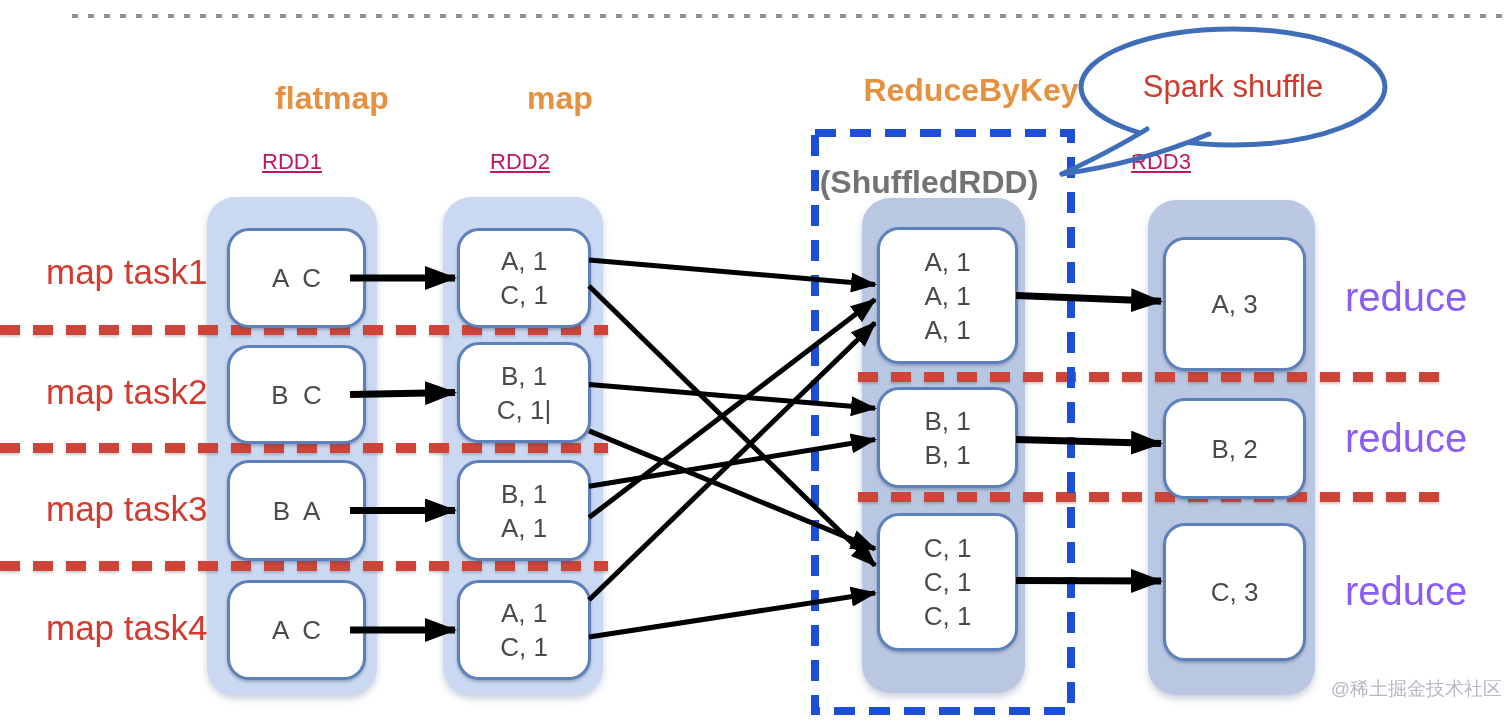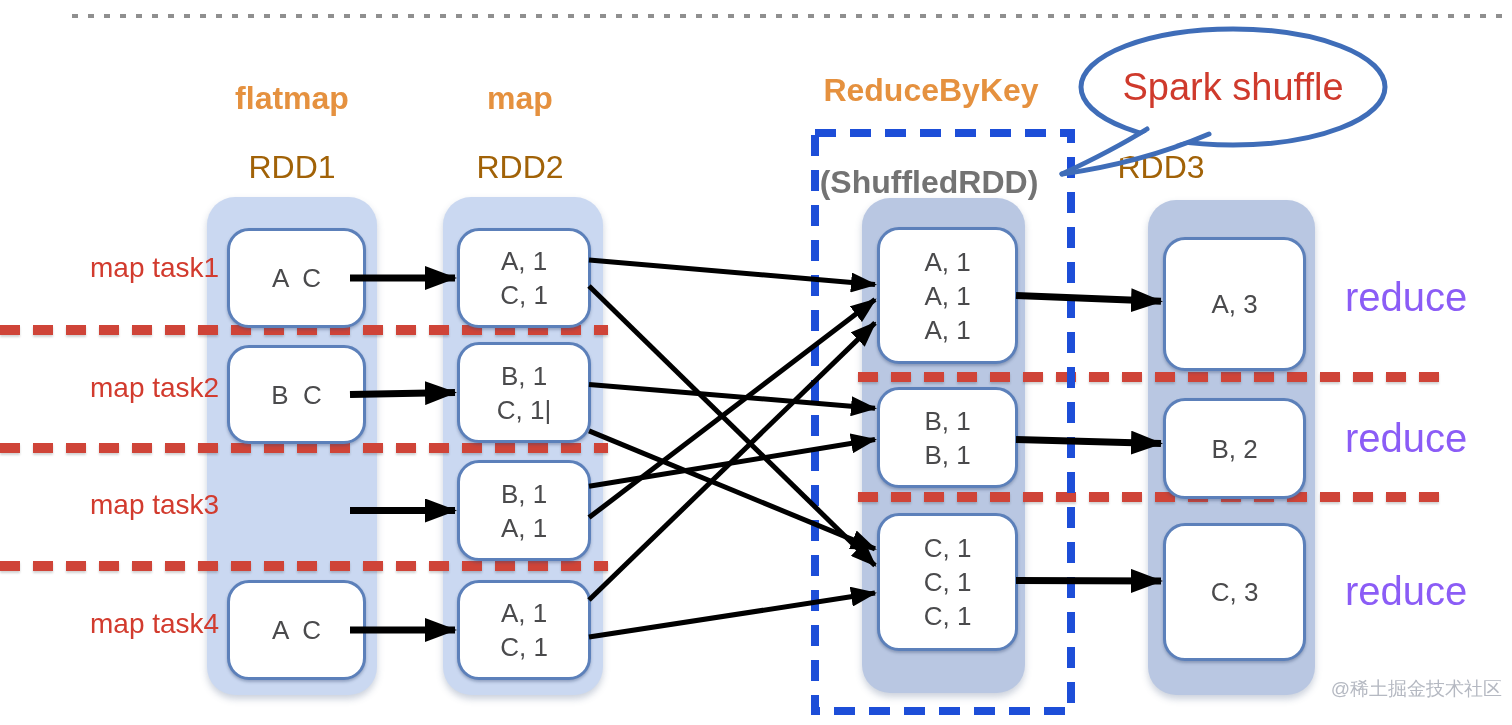--- a/index.html
+++ b/index.html
@@ -5,46 +5,46 @@
   html,body{margin:0;padding:0;background:#fff;}
   #canvas{
     position:relative;width:1512px;height:725px;overflow:hidden;background:#ffffff;
     font-family:"Liberation Sans","DejaVu Sans",sans-serif;
   }
   
   .top-dotted{position:absolute;left:72px;top:14px;width:1434px;height:4px;z-index:2;
     background:repeating-linear-gradient(90deg,#8f8f8f 0 6px,transparent 6px 16px);}
   
   .stage-header{position:absolute;transform:translateX(-50%);color:#e5913f;font-weight:bold;
-    font-size:32px;z-index:4;white-space:nowrap;}
-  .rdd-label{position:absolute;transform:translateX(-50%);color:#a16207;font-size:32px;z-index:4;white-space:nowrap;}
+    font-size:32px;z-index:4;white-space:nowrap;margin-left:40px;}
+  .rdd-label{position:absolute;transform:translateX(-50%);color:#be185d;font-size:22px;z-index:4;white-space:nowrap;text-decoration:underline;}
   .shuffled-label{position:absolute;transform:translateX(-50%);color:#737373;font-size:32px;z-index:6;white-space:nowrap;font-weight:bold;}
   
   .container{position:absolute;border-radius:28px;z-index:1;box-shadow:0 4px 7px rgba(70,90,130,.28);}
   .container.light{background:#cad8f1;}
   .container.dark{background:#b9c7e2;}
   .c-rdd1{left:207px;top:197px;width:170px;height:498px;}
   .c-rdd2{left:443px;top:197px;width:160px;height:498px;}
   .c-shuf{left:862px;top:198px;width:163px;height:495px;}
   .c-rdd3{left:1148px;top:200px;width:167px;height:495px;}
   
   .box{position:absolute;background:#ffffff;border:3px solid #5c80ba;border-radius:22px;z-index:3;
     display:flex;flex-direction:column;align-items:center;justify-content:center;
     color:#4a4a4c;font-size:26px;line-height:34px;box-shadow:0 2px 3px rgba(50,70,110,.35);}
   .box span{display:block;white-space:pre;}
   
   .red-dash{position:absolute;height:10px;z-index:2;
     background:repeating-linear-gradient(90deg,#cf4438 0 20px,transparent 20px 33px);
     filter:drop-shadow(0 2px 1px rgba(0,0,0,.18));}
   
-  .task-label{position:absolute;left:46px;color:#d23b2e;font-size:28px;z-index:4;white-space:nowrap;margin-left:44px;}
+  .task-label{position:absolute;left:46px;color:#d23b2e;font-size:35px;z-index:4;white-space:nowrap;}
   .reduce-label{position:absolute;left:1345px;color:#8b5cf6;font-size:40px;z-index:4;white-space:nowrap;}
   
   .bubble-text{position:absolute;left:1233px;top:87px;transform:translate(-50%,-50%);
-    color:#cf3a2c;font-size:38px;z-index:7;white-space:nowrap;}
+    color:#cf3a2c;font-size:31px;z-index:7;white-space:nowrap;}
   
   .watermark{position:absolute;right:10px;top:676px;color:#b5b9c2;font-size:19px;z-index:4;white-space:nowrap;}
   
   #overlay{position:absolute;left:0;top:0;width:1512px;height:725px;z-index:5;pointer-events:none;}
 </style>
 </head>
 <body>
 
 <div id="canvas">
 
@@ -69,20 +69,23 @@
   <div class="red-dash" style="left:0;top:561px;width:608px;"></div>
 
   <div class="red-dash" style="left:858px;top:372px;width:582px;"></div>
   <div class="red-dash" style="left:858px;top:492px;width:582px;"></div>
 
   <div class="box" style="left:227px;top:228px;width:133px;height:94px;">
       <span>A  C</span>
     </div>
   <div class="box" style="left:227px;top:345px;width:133px;height:93px;justify-content:center;">
       <span>B  C</span>
+    </div>
+  <div class="box" style="left:227px;top:460px;width:133px;height:95px;">
+      <span>B  A</span>
     </div>
   <div class="box" style="left:227px;top:580px;width:133px;height:94px;">
       <span>A  C</span>
     </div>
 
   <div class="box" style="left:457px;top:228px;width:128px;height:94px;">
     <span>A, 1</span>
     <span>C, 1</span>
   </div>
   <div class="box" style="left:457px;top:342px;width:128px;height:95px;">

